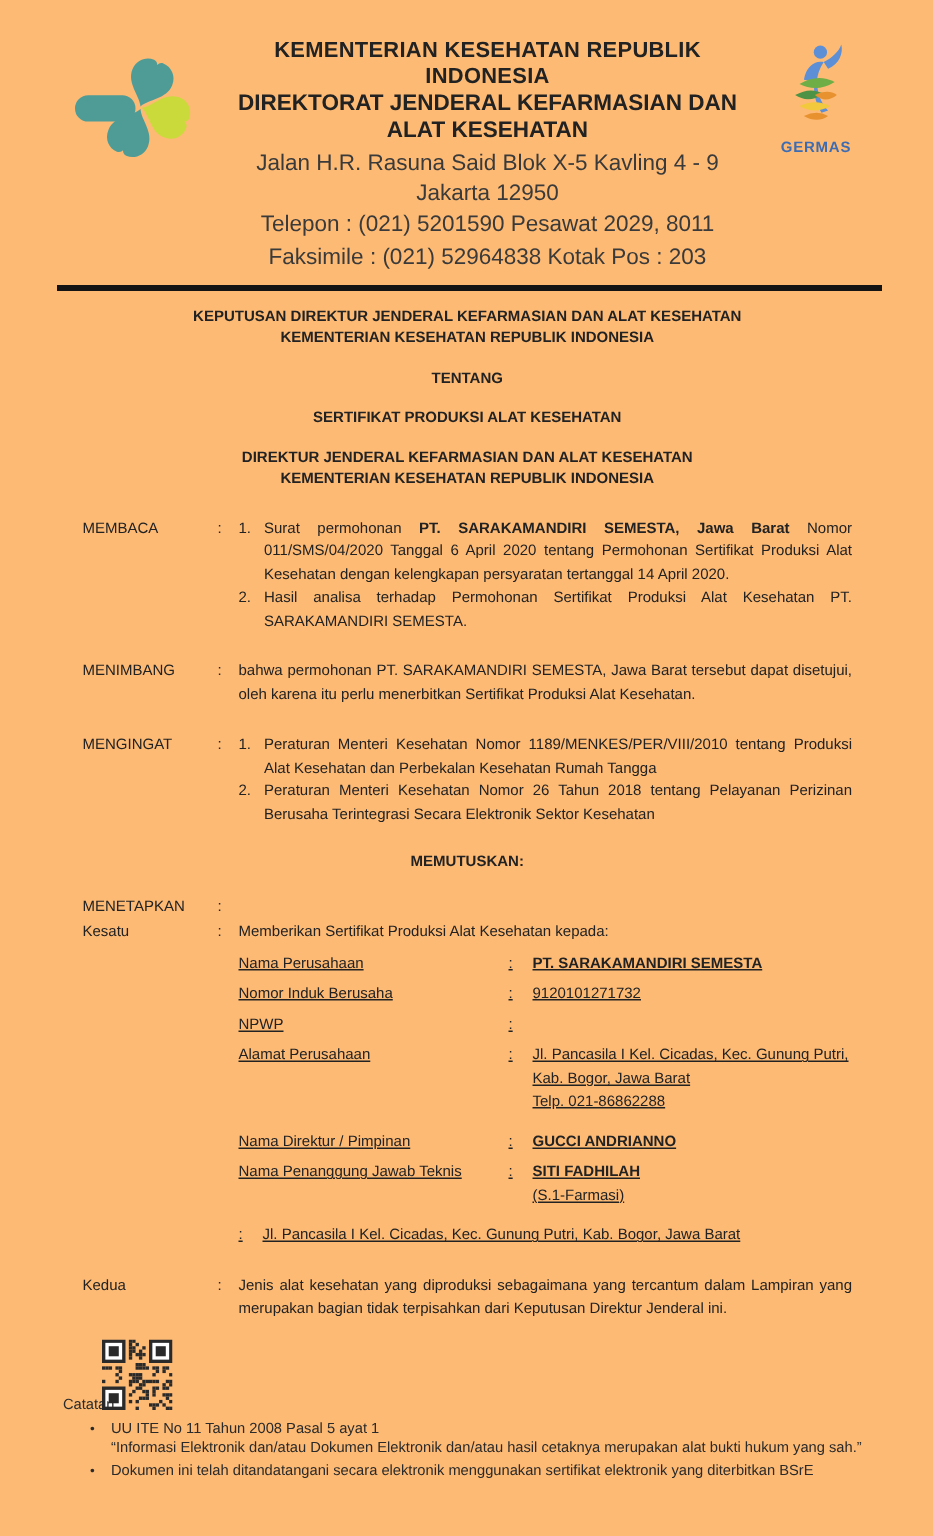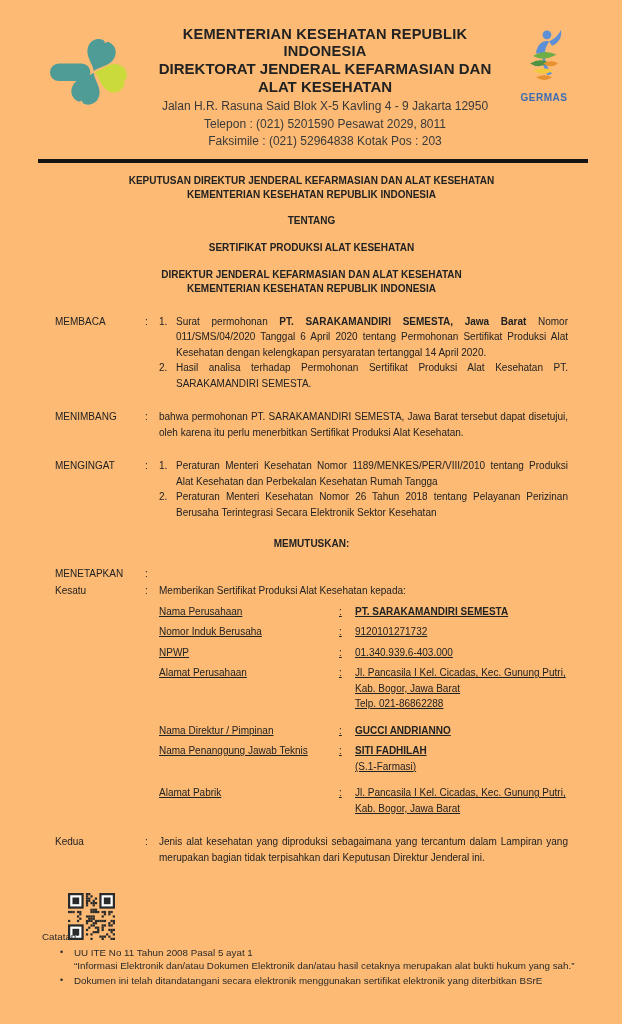--- a/index.html
+++ b/index.html
@@ -7,21 +7,21 @@
     position:relative;width:622px;height:1024px;margin:0 auto;background:#fdba74;
     font-family:"Liberation Sans","DejaVu Sans",sans-serif;color:#222;overflow:hidden;
   }
   
   .letterhead{display:flex;align-items:flex-start;margin:24px 30px 0 30px;}
   .lh-logo-left{width:104px;flex-shrink:0;padding-left:20px;padding-top:8px;}
   .lh-center{flex:1;text-align:center;padding-top:2px;}
   .lh-logo-right{width:96px;flex-shrink:0;text-align:center;padding-top:4px;}
   .lh-ministry{font-size:14.6px;font-weight:bold;letter-spacing:.2px;line-height:1.15;}
   .lh-directorate{font-size:15px;font-weight:bold;line-height:1.25;}
-  .lh-addr{font-size:12px;color:#3a3a3a;line-height:1.3;margin-top:2px;}
+  .lh-addr{font-size:15px;color:#3a3a3a;line-height:1.3;margin-top:2px;}
   .germas-text{font-size:10px;font-weight:bold;color:#3d6cb3;letter-spacing:.5px;margin-top:-2px;}
   .rule{height:4px;background:#141414;margin:9px 34px 0 38px;}
   
   .main{margin:11px 54px 0 55px;font-size:10px;line-height:1.55;}
   .tcenter{text-align:center;font-weight:bold;line-height:1.38;} .gap13{margin-top:13px;} .gap26{margin-top:26px;}
   .row{display:flex;margin-top:18px;}
   .rlabel{width:90px;flex-shrink:0;}
   .rcolon{width:14px;flex-shrink:0;}
   .rbody{flex:1;text-align:justify;}
   .nitem{display:flex;}
@@ -154,21 +154,20 @@
           <div class="dval bold">PT. SARAKAMANDIRI SEMESTA</div>
         </div>
         <div class="drow">
           <div class="dlabel">Nomor Induk Berusaha</div>
           <div class="dcolon">:</div>
           <div class="dval">9120101271732</div>
         </div>
         <div class="drow">
           <div class="dlabel">NPWP</div>
           <div class="dcolon">:</div>
-          <div class="dval">01.340.939.6-403.000</div>
         </div>
         <div class="drow">
           <div class="dlabel">Alamat Perusahaan</div>
           <div class="dcolon">:</div>
           <div class="dval">
             <div>Jl. Pancasila I Kel. Cicadas, Kec. Gunung Putri, Kab. Bogor, Jawa Barat</div>
             <div>Telp. 021-86862288</div>
           </div>
         </div>
         <div class="drow dgap">
@@ -178,21 +177,20 @@
         </div>
         <div class="drow">
           <div class="dlabel">Nama Penanggung Jawab Teknis</div>
           <div class="dcolon">:</div>
           <div class="dval">
             <div class="bold">SITI FADHILAH</div>
             <div>(S.1-Farmasi)</div>
           </div>
         </div>
         <div class="drow dgap">
-          <div class="dlabel">Alamat Pabrik</div>
           <div class="dcolon">:</div>
           <div class="dval">Jl. Pancasila I Kel. Cicadas, Kec. Gunung Putri, Kab. Bogor, Jawa Barat</div>
         </div>
       </div>
     </div>
 
     <div class="row gap26">
       <div class="rlabel">Kedua</div>
       <div class="rcolon">:</div>
       <div class="rbody">Jenis alat kesehatan yang diproduksi sebagaimana yang tercantum dalam Lampiran yang merupakan bagian tidak terpisahkan dari Keputusan Direktur Jenderal ini.</div>

